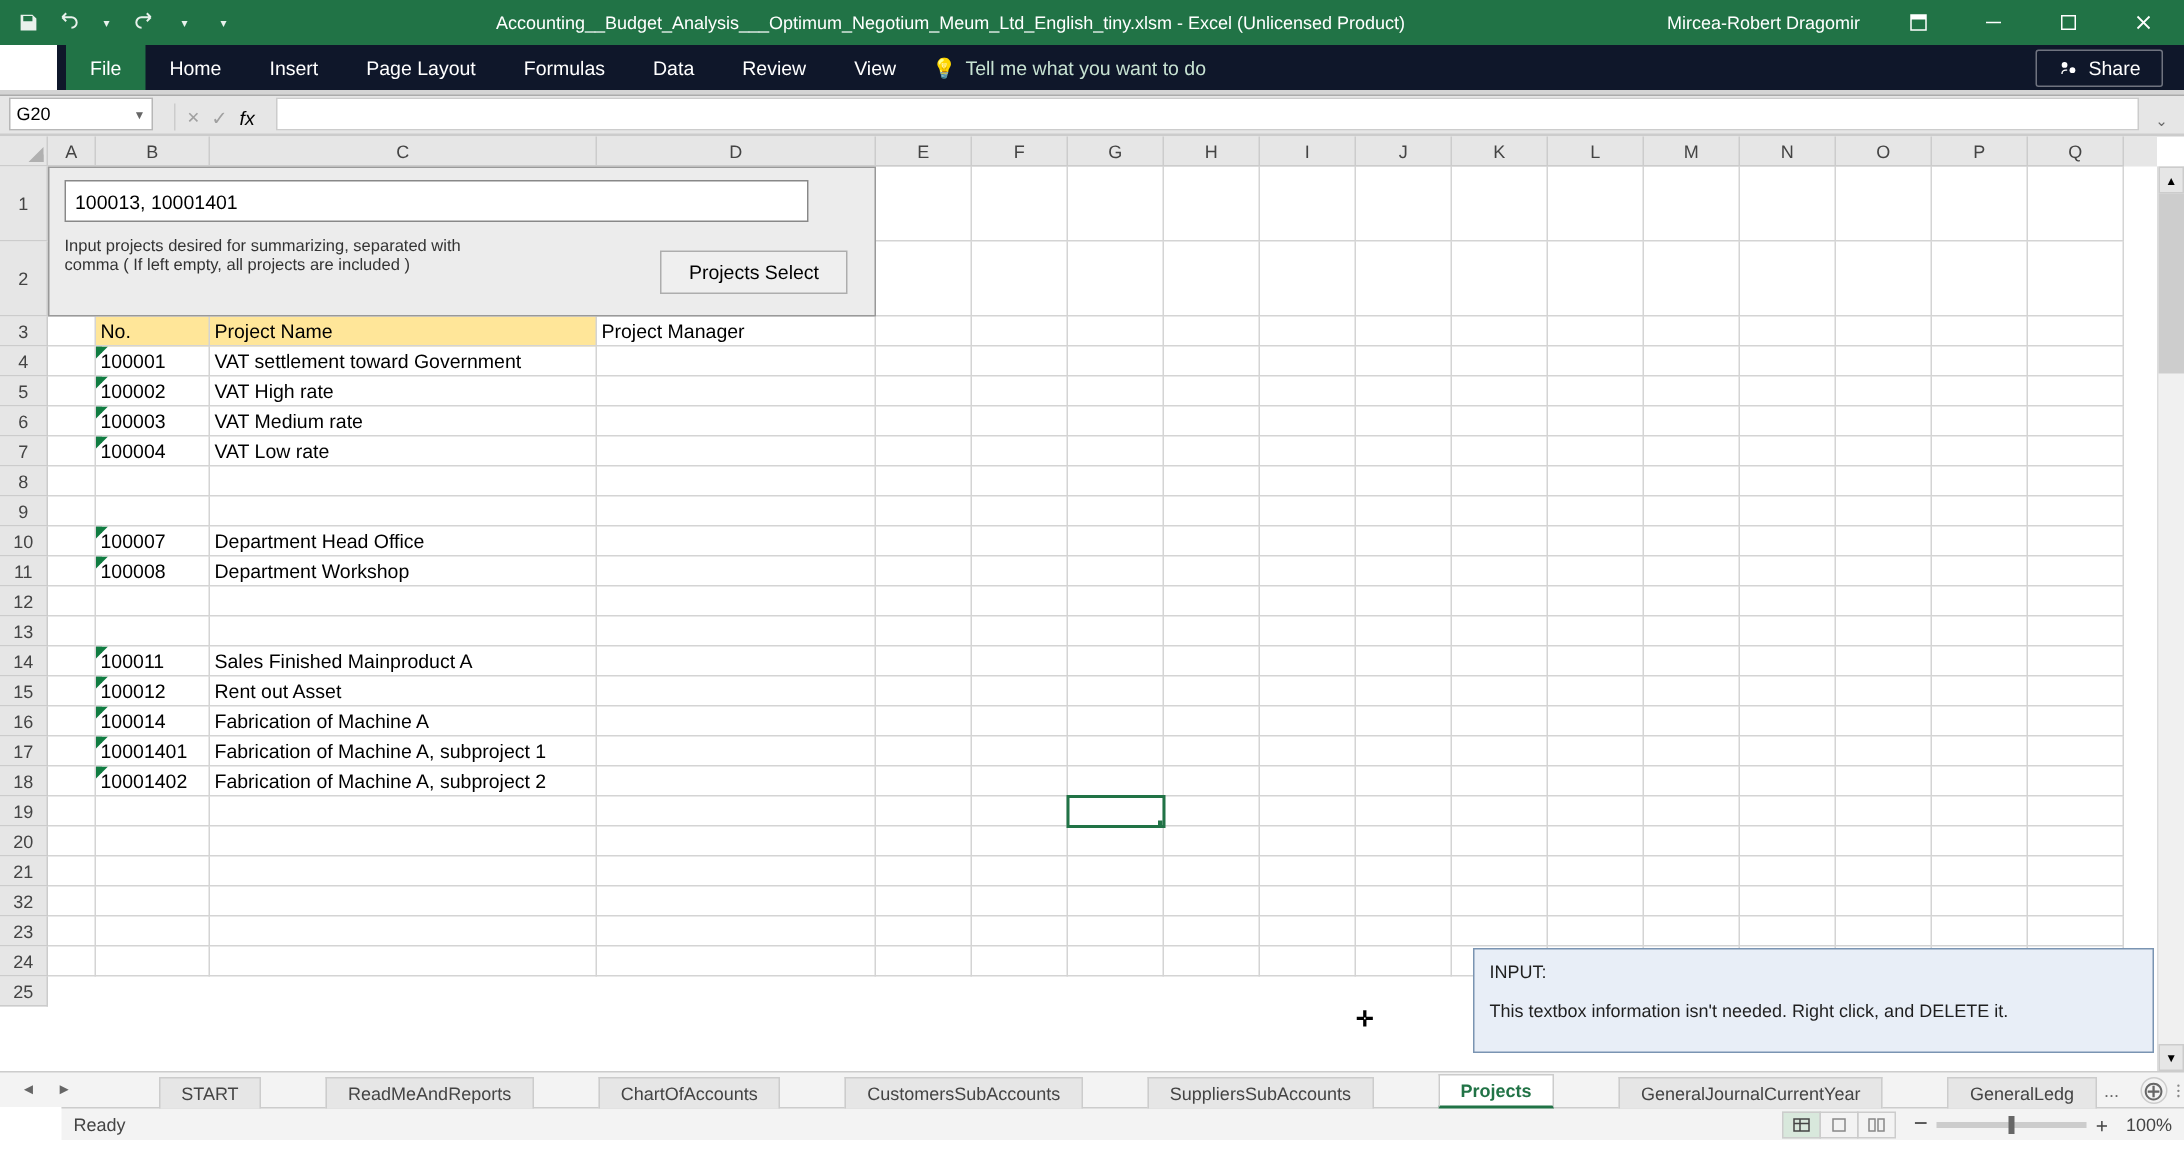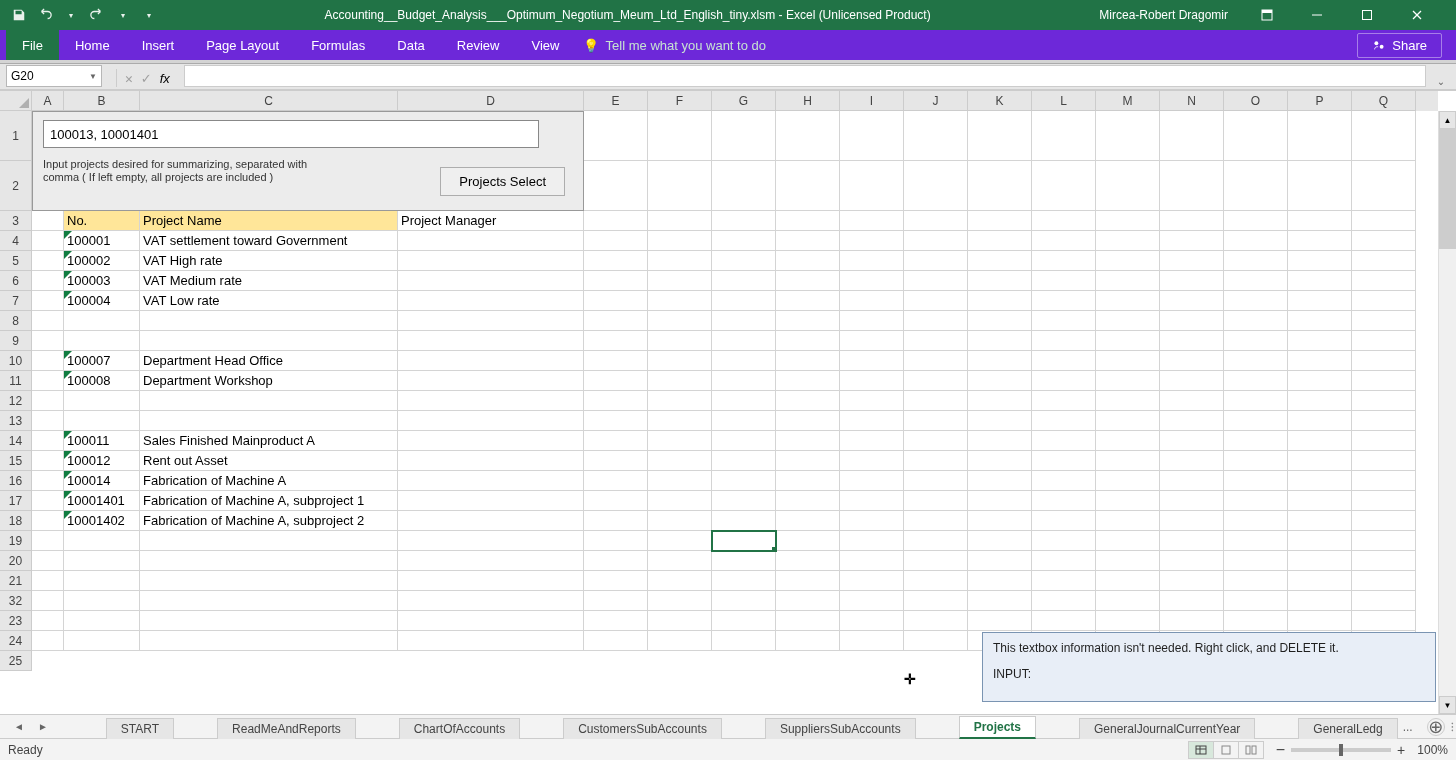--- a/index.html
+++ b/index.html
@@ -3,26 +3,26 @@
 <meta charset="utf-8">
 <style>
 * { margin: 0; padding: 0; box-sizing: border-box; font-family: "Segoe UI", Tahoma, sans-serif; }
 body { background: #fff; width: 1456px; height: 775px; overflow: hidden; position: relative; }
 
 
 .titlebar { background: #217346; height: 30px; display: flex; align-items: center; color: #fff; font-size: 12px; }
 .titlebar .qat { display: flex; align-items: center; gap: 4px; padding: 0 8px; }
 .titlebar .qat .qicon { width: 22px; height: 22px; display:flex; align-items:center; justify-content:center; color:#fff; opacity:0.9; }
 .titlebar .title { flex: 1; text-align: center; font-size: 12px; }
-.titlebar .right { display: flex; align-items: center; gap: 4px; padding-right: 16px; }
+.titlebar .right { display: flex; align-items: center; gap: 4px; padding-right: 4px; }
 .titlebar .winbtn { width: 46px; height: 30px; display:flex; align-items:center; justify-content:center; color:#fff; }
 .titlebar .user { padding: 0 12px; font-size: 12px; }
 
 
-.ribbon { background: #6d28d9; height: 30px; display: flex; align-items: center; padding: 0 6px; }
+.ribbon { background: #0f172a; height: 30px; display: flex; align-items: center; padding: 0 6px; margin-left: 38px; }
 .ribbon .rtab { color: #fff; font-size: 13px; padding: 0 16px; height: 30px; display:flex; align-items:center; cursor:pointer; }
 .ribbon .rtab.file { background: #217346; }
 .ribbon .tellme { color: #c7e2d2; font-size: 13px; padding: 0 8px; display:flex; align-items:center; gap:6px; }
 .ribbon .spacer { flex:1; }
 .ribbon .share { color:#fff; font-size:13px; display:flex; align-items:center; gap:6px; padding:4px 14px; border:1px solid rgba(255,255,255,0.4); border-radius:2px; margin-right:8px; }
 
 
 .ribbon-border { height: 4px; background: #d4d4d4; border-bottom:1px solid #ababab; }
 
 
@@ -80,21 +80,21 @@
 .sheettab { padding:3px 14px; border:1px solid #ccc; border-bottom:none; background:#e6e6e6; color:#444; margin-right:-1px; cursor:pointer; height:21px; display:flex; align-items:center;margin-left:44px;}
 .sheettab.active { background:#fff; color:#217346; font-weight:600; border-bottom:2px solid #217346; height:23px;}
 .sheettabs .addtab { padding:0 8px; color:#666; font-size:18px; border:1px solid #ccc; border-radius:50%; width:18px; height:18px; display:flex; align-items:center; justify-content:center; margin-left:8px;}
 .sheettabs .dots { padding:0 6px; color:#666; }
 .sheettabs .hscroll { flex:1; display:flex; align-items:center; padding:0 8px; gap:4px; max-width:220px; margin-left:auto;}
 .sheettabs .hscroll .track { flex:1; height:14px; background:#e6e6e6; border:1px solid #ccc; position:relative;}
 .sheettabs .hscroll .thumb { position:absolute; left:0; top:0; width:40%; height:100%; background:#cdcdcd;}
 .sheettabs .hscroll .arr { width:16px; height:14px; background:#e6e6e6; border:1px solid #ccc; display:flex; align-items:center; justify-content:center; font-size:8px;}
 
 
-.statusbar { height:22px; background:#f3f3f3; border-top:1px solid #ccc; display:flex; align-items:center; font-size:12px; color:#444; padding:0 8px;}
+.statusbar { height:22px; background:#f3f3f3; border-top:1px solid #ccc; display:flex; align-items:center; font-size:12px; color:#444; padding:0 8px;margin-left:41px;}
 .statusbar .spacer { flex:1; }
 .statusbar .views { display:flex; gap:0; }
 .statusbar .views .v { width:26px; height:18px; border:1px solid #ccc; display:flex; align-items:center; justify-content:center; font-size:10px; margin-left:-1px;}
 .statusbar .views .v.active { background:#d8e8dc; }
 .statusbar .zoom { display:flex; align-items:center; gap:6px; margin-left:12px;}
 .statusbar .zoom .slider { width:100px; height:4px; background:#ccc; position:relative;}
 .statusbar .zoom .slider .knob { position:absolute; left:48%; top:-4px; width:4px; height:12px; background:#666;}
 
 
 .vscroll { position:absolute; right:0; top:20px; bottom:0; width:18px; background:#f0f0f0; border-left:1px solid #ddd;}
@@ -719,22 +719,22 @@
     <div class="track">
         <div class="thumb"></div>
       </div>
     <div class="arr bot">▼</div>
   </div>
 
   <div class="cursor-plus">✛</div>
 </div>
 
 <div class="infobox">
+  <p>INPUT:</p>
   <p>This textbox information isn't needed. Right click, and DELETE it.</p>
-  <p>INPUT:</p>
 </div>
 
 <div class="sheettabs">
   <div class="nav">
     <span>◄</span>
     <span>►</span>
   </div>
   <div class="tabs" id="sheettabs">
       <div class="sheettab">START</div>
       <div class="sheettab">ReadMeAndReports</div>

